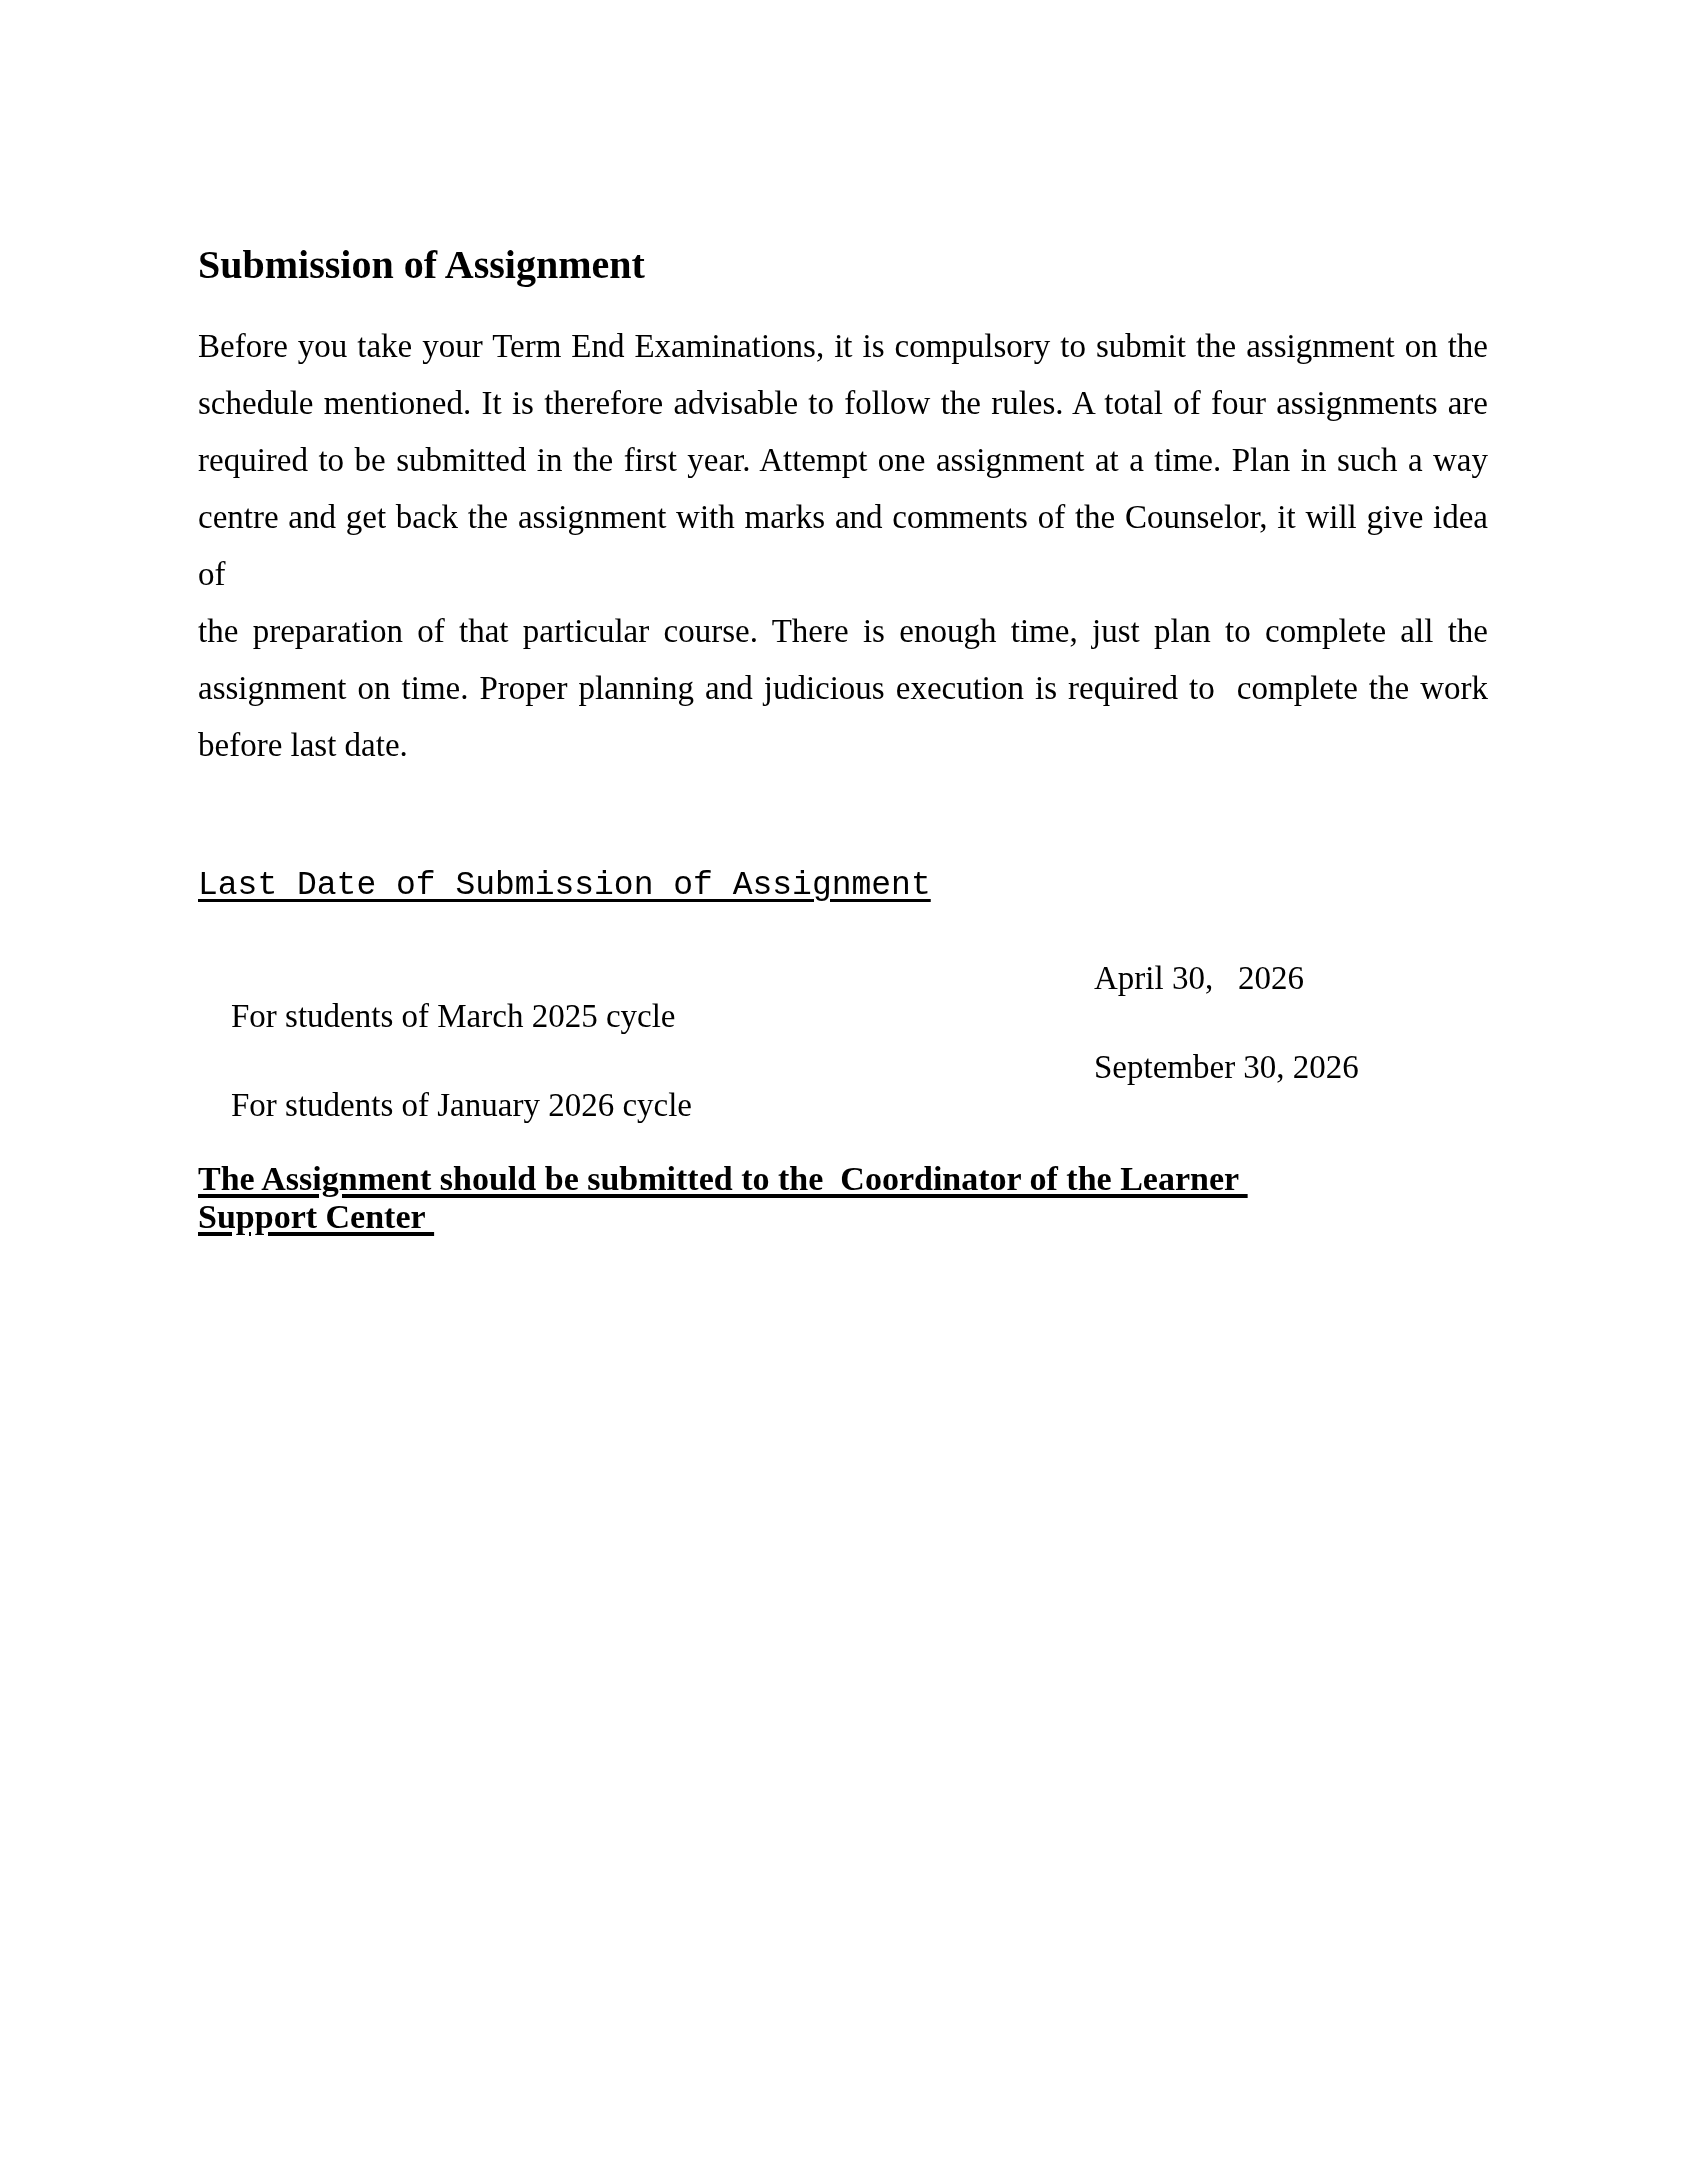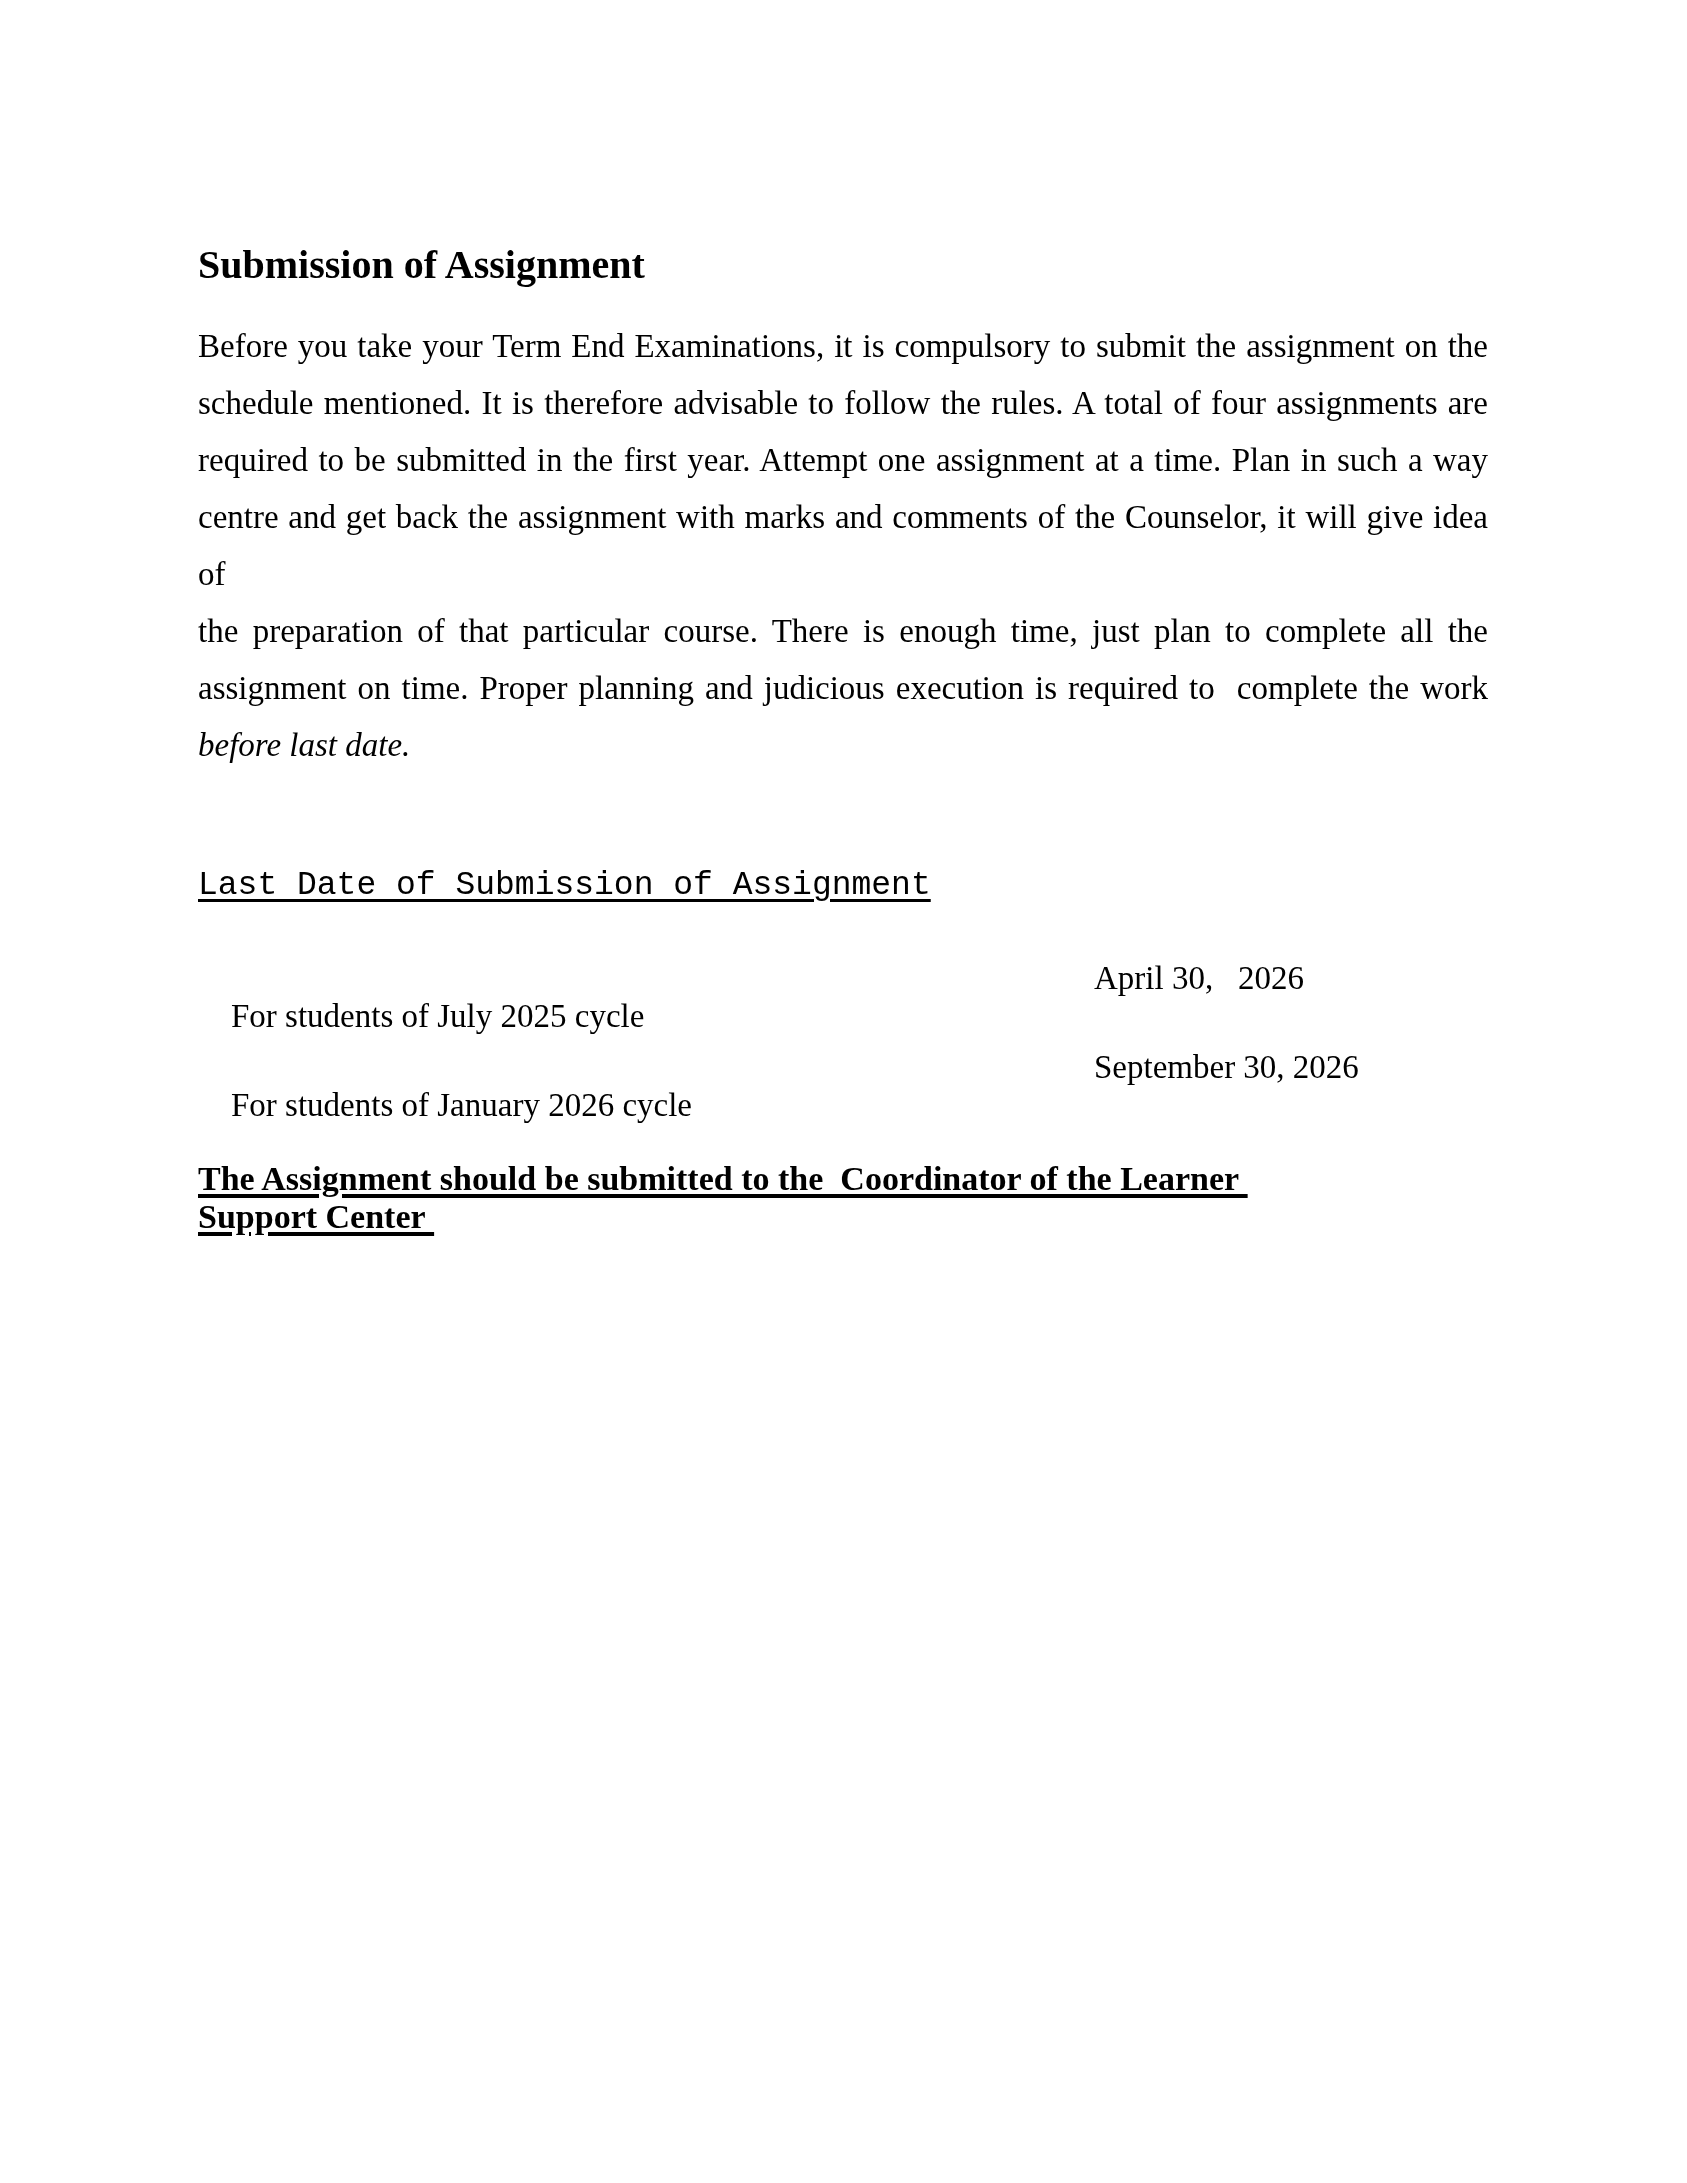--- a/index.html
+++ b/index.html
@@ -29,21 +29,20 @@
     font-size: 33px;
     line-height: 57px;
   }
   .para-line {
     text-align: justify;
     text-align-last: justify;
   }
   .para-line.final {
     text-align: center;
     text-align-last: left;
-    font-style: italic;
   }
   .section-heading {
     position: absolute;
     left: 198px;
     top: 867px;
     font-size: 33px;
     line-height: 38px;
     text-decoration: underline;
     text-decoration-thickness: 3.3px;
     text-underline-offset: 4.6px;
@@ -95,21 +94,21 @@
     <div class="para-line">required to be submitted in the first year. Attempt one assignment at a time. Plan in such a way</div>
     <div class="para-line">centre and get back the assignment with marks and comments of the Counselor, it will give idea of</div>
     <div class="para-line">the preparation of that particular course. There is enough time, just plan to complete all the</div>
     <div class="para-line">assignment on time. Proper planning and judicious execution is required to&nbsp; complete the work</div>
     <div class="para-line final">before last date.</div>
   </div>
 
   <div class="section-heading">Last Date of Submission of Assignment</div>
 
   <div class="date-row row-1">
-    <span class="cycle-label">For students of July 2025 cycle</span>
+    <span class="cycle-label">For students of March 2025 cycle</span>
     <span class="due-date">April 30,&nbsp;&nbsp; 2026</span>
   </div>
 
   <div class="date-row row-2">
     <span class="cycle-label">For students of January 2026 cycle</span>
     <span class="due-date">September 30, 2026</span>
   </div>
 
   <div class="submission-note">
     <div class="note-line">The Assignment should be submitted to the&nbsp; Coordinator of the Learner&nbsp;</div>

